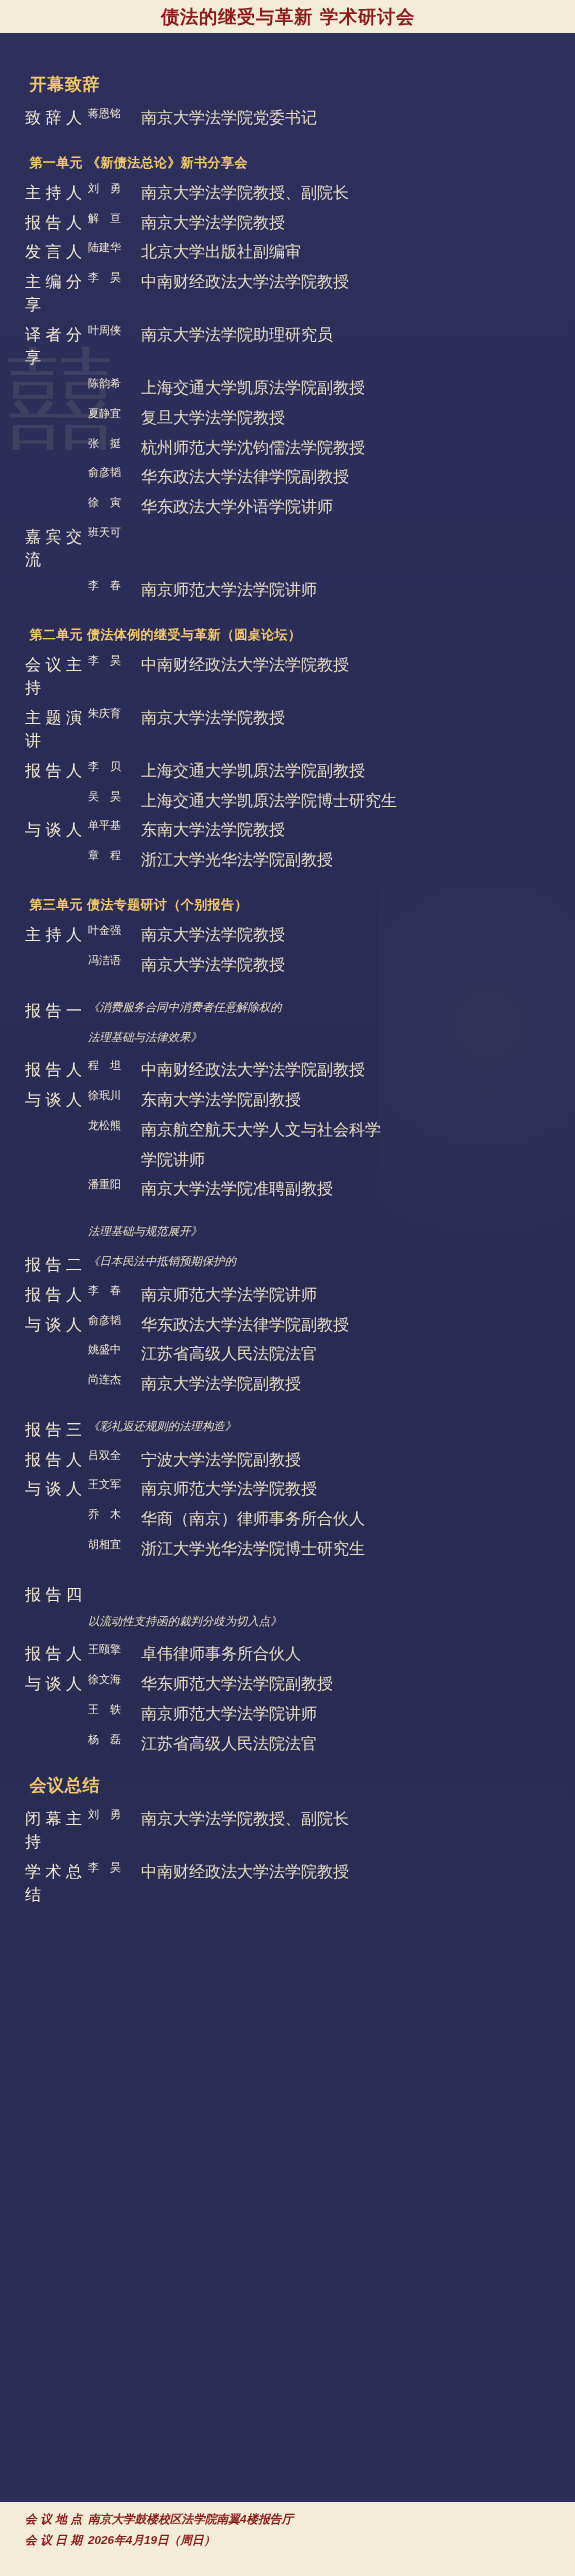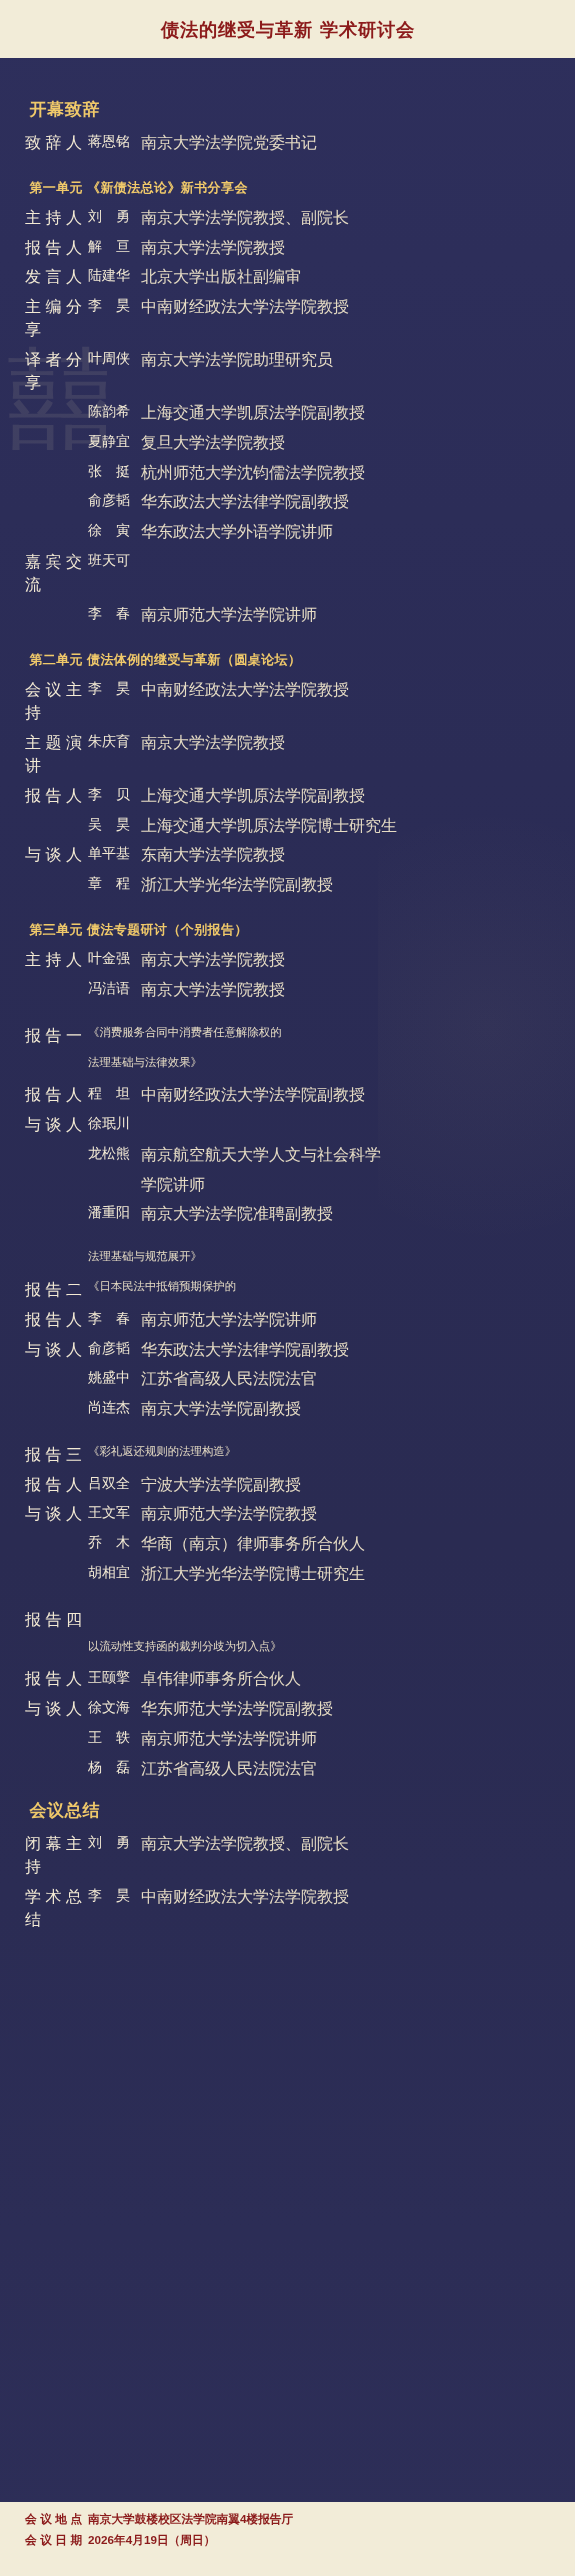--- a/index.html
+++ b/index.html
@@ -40,21 +40,21 @@
     height: 586px;
     opacity: 0.05;
     background: radial-gradient(circle at 50% 50%, #cbb98a 0%, rgba(203,185,138,0) 70%);
     pointer-events: none;
   }
 
   
   .titlebar {
     position: relative;
     background: #f2ecd8;
-    height: 58px;
+    height: 33px;
     display: flex;
     align-items: center;
     justify-content: center;
   }
   .titlebar .title {
     color: #8c1b1b;
     font-size: 18.3px;
     font-weight: bold;
     letter-spacing: 0.7px;
     font-family: "DejaVu Sans", "Liberation Sans", sans-serif;
@@ -97,44 +97,46 @@
     font-size: 16px;
     text-align: justify;
     text-align-last: justify;
     padding-right: 5.9px;
     box-sizing: border-box;
   }
   .row .name {
     width: 53px;
     min-width: 53px;
     color: #f3ead4;
-    font-size: 14px;
+    font-size: 11px;
     box-sizing: border-box;
   }
   .row .desc {
     flex: 1;
     color: #e6dcc4;
     font-size: 16px;
   }
   .row .topic {
     flex: 1;
     color: #e6dcc4;
     font-size: 11.4px;
+    font-style: italic;
   }
   .row.cont .label { visibility: hidden; }
 
   
   .footer {
     position: absolute;
     left: 0;
     right: 0;
     bottom: 0;
     background: #f2ecd8;
     padding: 10.3px 25px 11.7px 25px;
     box-sizing: border-box;
+    font-style: italic;
   }
   .footer .frow {
     display: flex;
     align-items: baseline;
     color: #8c1b1b;
     font-size: 11.7px;
     font-weight: bold;
     margin-bottom: 5.9px;
   }
   .footer .frow:last-child { margin-bottom: 16px; }
@@ -284,20 +286,21 @@
       <div class="topic">法理基础与法律效果》</div>
     </div>
     <div class="row">
       <div class="label">报 告 人</div>
       <div class="name">程　坦</div>
       <div class="desc">中南财经政法大学法学院副教授</div>
     </div>
     <div class="row">
       <div class="label">与 谈 人</div>
       <div class="name">徐珉川</div>
+      <div class="desc">东南大学法学院副教授</div>
     </div>
     <div class="row cont">
       <div class="label"></div>
       <div class="name">龙松熊</div>
       <div class="desc">南京航空航天大学人文与社会科学</div>
     </div>
     <div class="row cont">
       <div class="label"></div>
       <div class="name"></div>
       <div class="desc">学院讲师</div>

